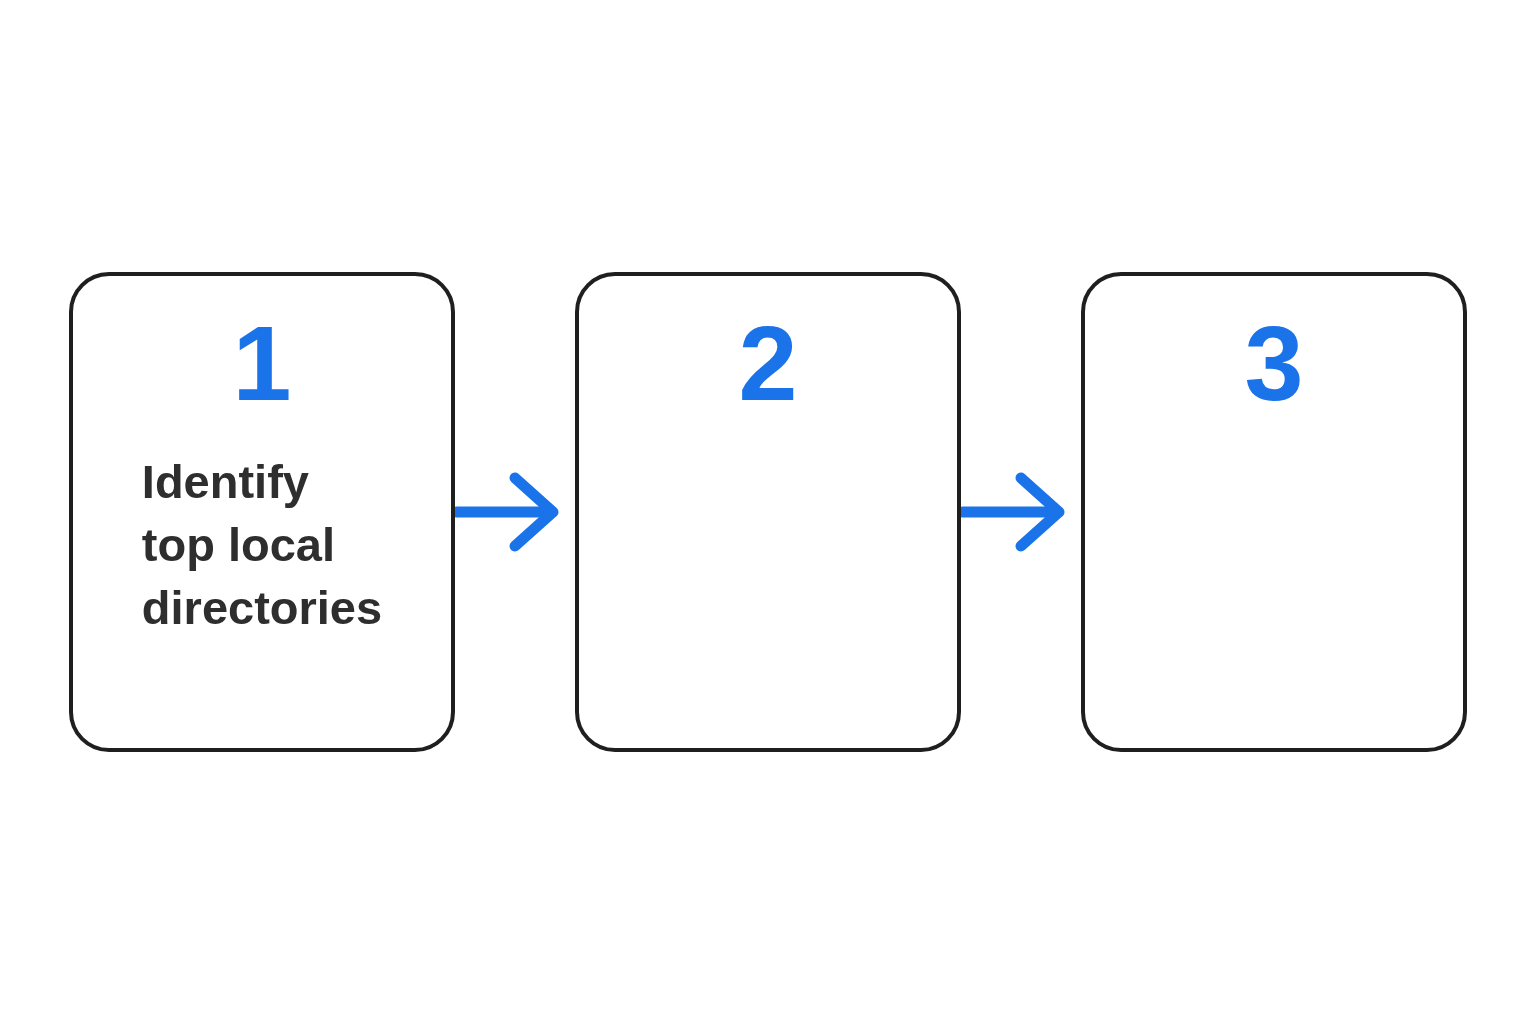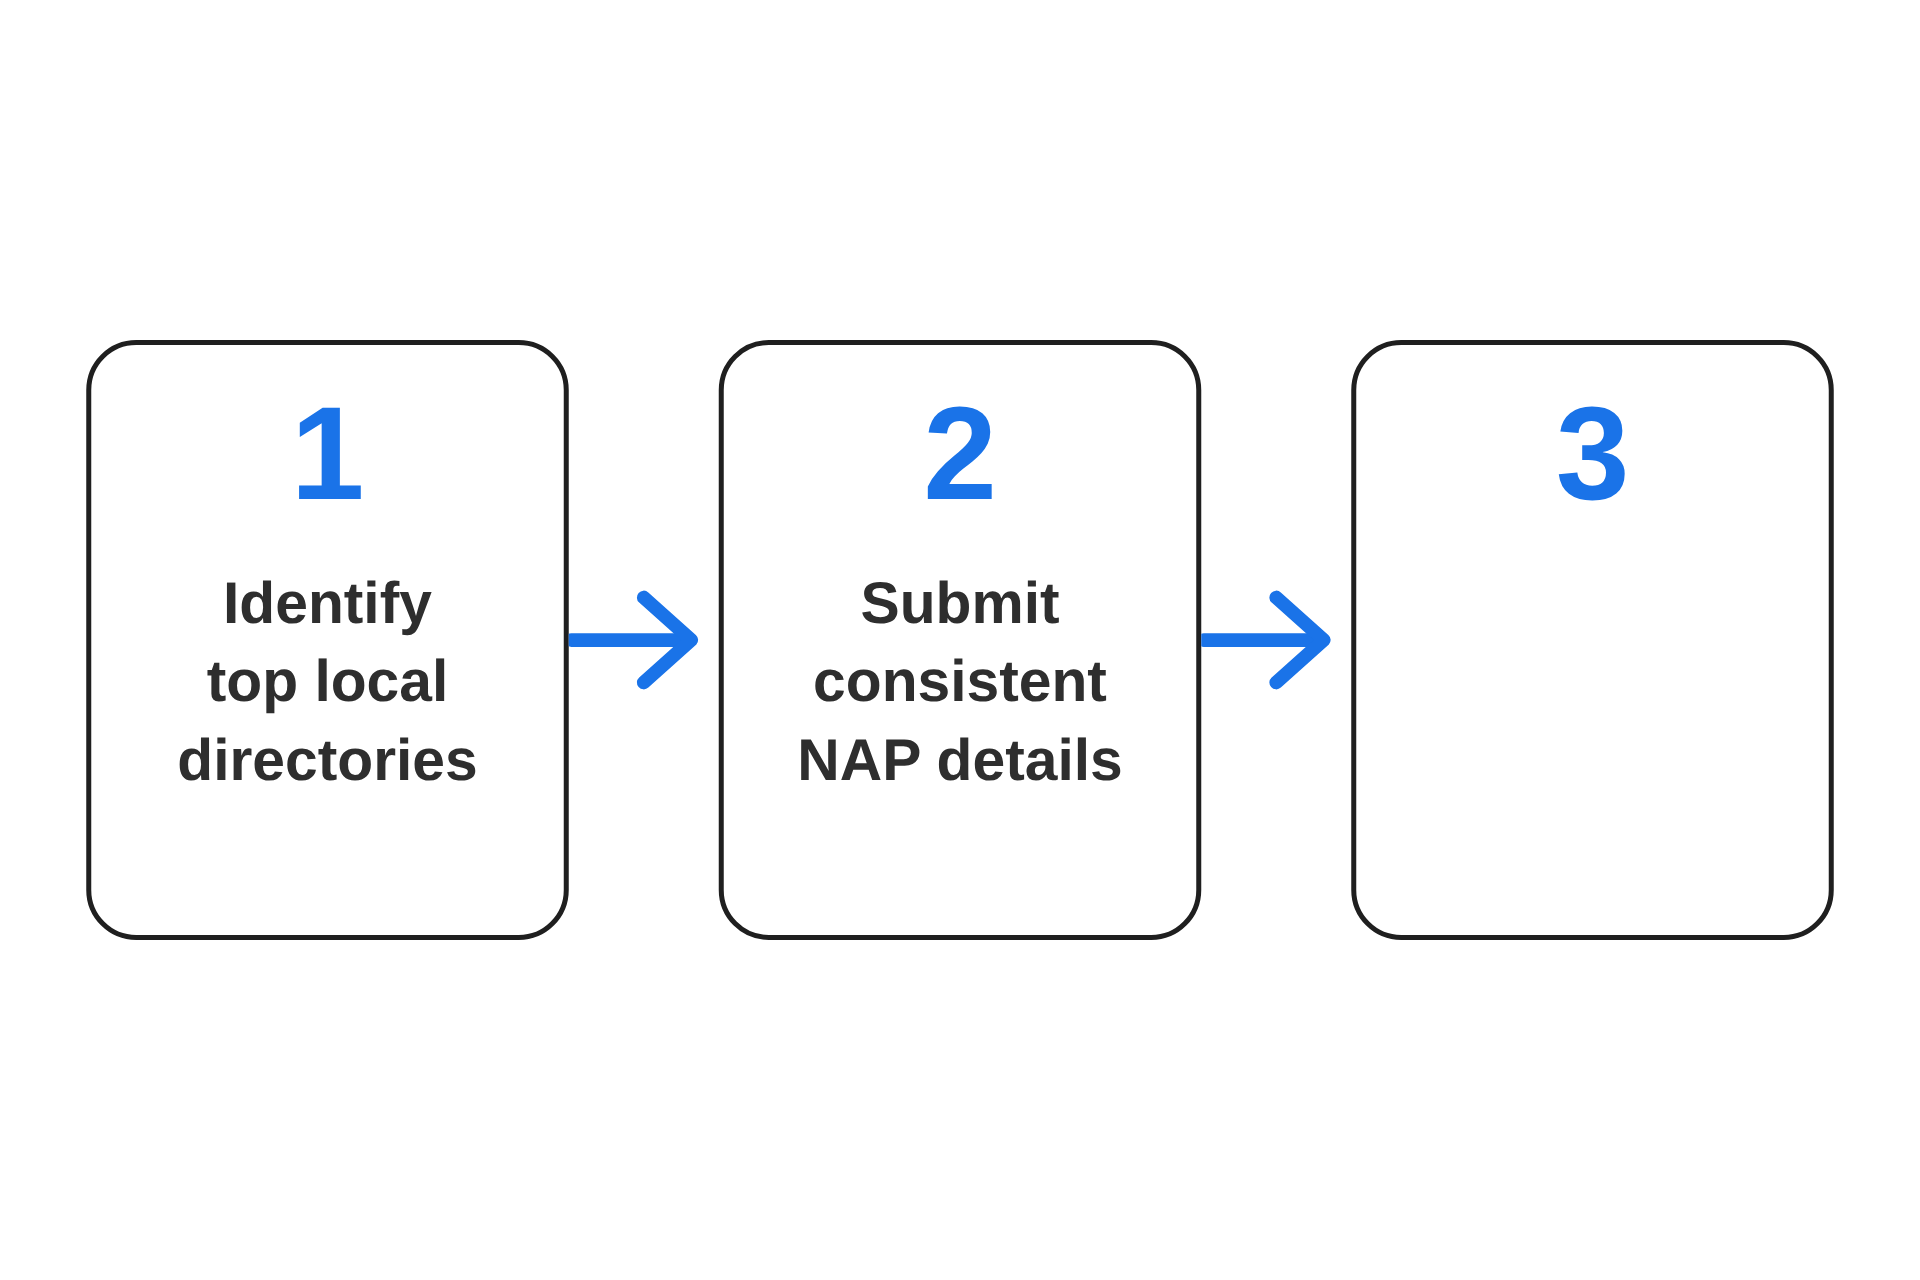--- a/index.html
+++ b/index.html
@@ -45,21 +45,21 @@
     color: #1a73e8;
     text-align: center;
   }
 
   .step-label {
     margin-top: 34px;
     font-size: 47px;
     font-weight: bold;
     line-height: 63px;
     color: #2e2e2e;
-    text-align: center;
+    text-align: left;
     white-space: pre-line;
     letter-spacing: 0px;
   }
 
   .arrow-wrap {
     width: 120px;
     height: 96px;
     display: flex;
     align-items: center;
     justify-content: center;
@@ -85,23 +85,20 @@
 
     <div class="arrow-wrap">
       <svg width="120" height="96" viewBox="0 0 120 96">
         <line x1="2" y1="48" x2="88" y2="48" stroke="#1a73e8" stroke-width="11" stroke-linecap="round"></line>
         <polyline points="60,14 98,48 60,82" fill="none" stroke="#1a73e8" stroke-width="11" stroke-linecap="round" stroke-linejoin="round"></polyline>
       </svg>
     </div>
 
     <div class="step-card">
       <div class="step-number">2</div>
-      <div class="step-label">Submit
-consistent
-NAP details</div>
     </div>
 
     <div class="arrow-wrap">
       <svg width="120" height="96" viewBox="0 0 120 96">
         <line x1="2" y1="48" x2="88" y2="48" stroke="#1a73e8" stroke-width="11" stroke-linecap="round"></line>
         <polyline points="60,14 98,48 60,82" fill="none" stroke="#1a73e8" stroke-width="11" stroke-linecap="round" stroke-linejoin="round"></polyline>
       </svg>
     </div>
 
     <div class="step-card">

